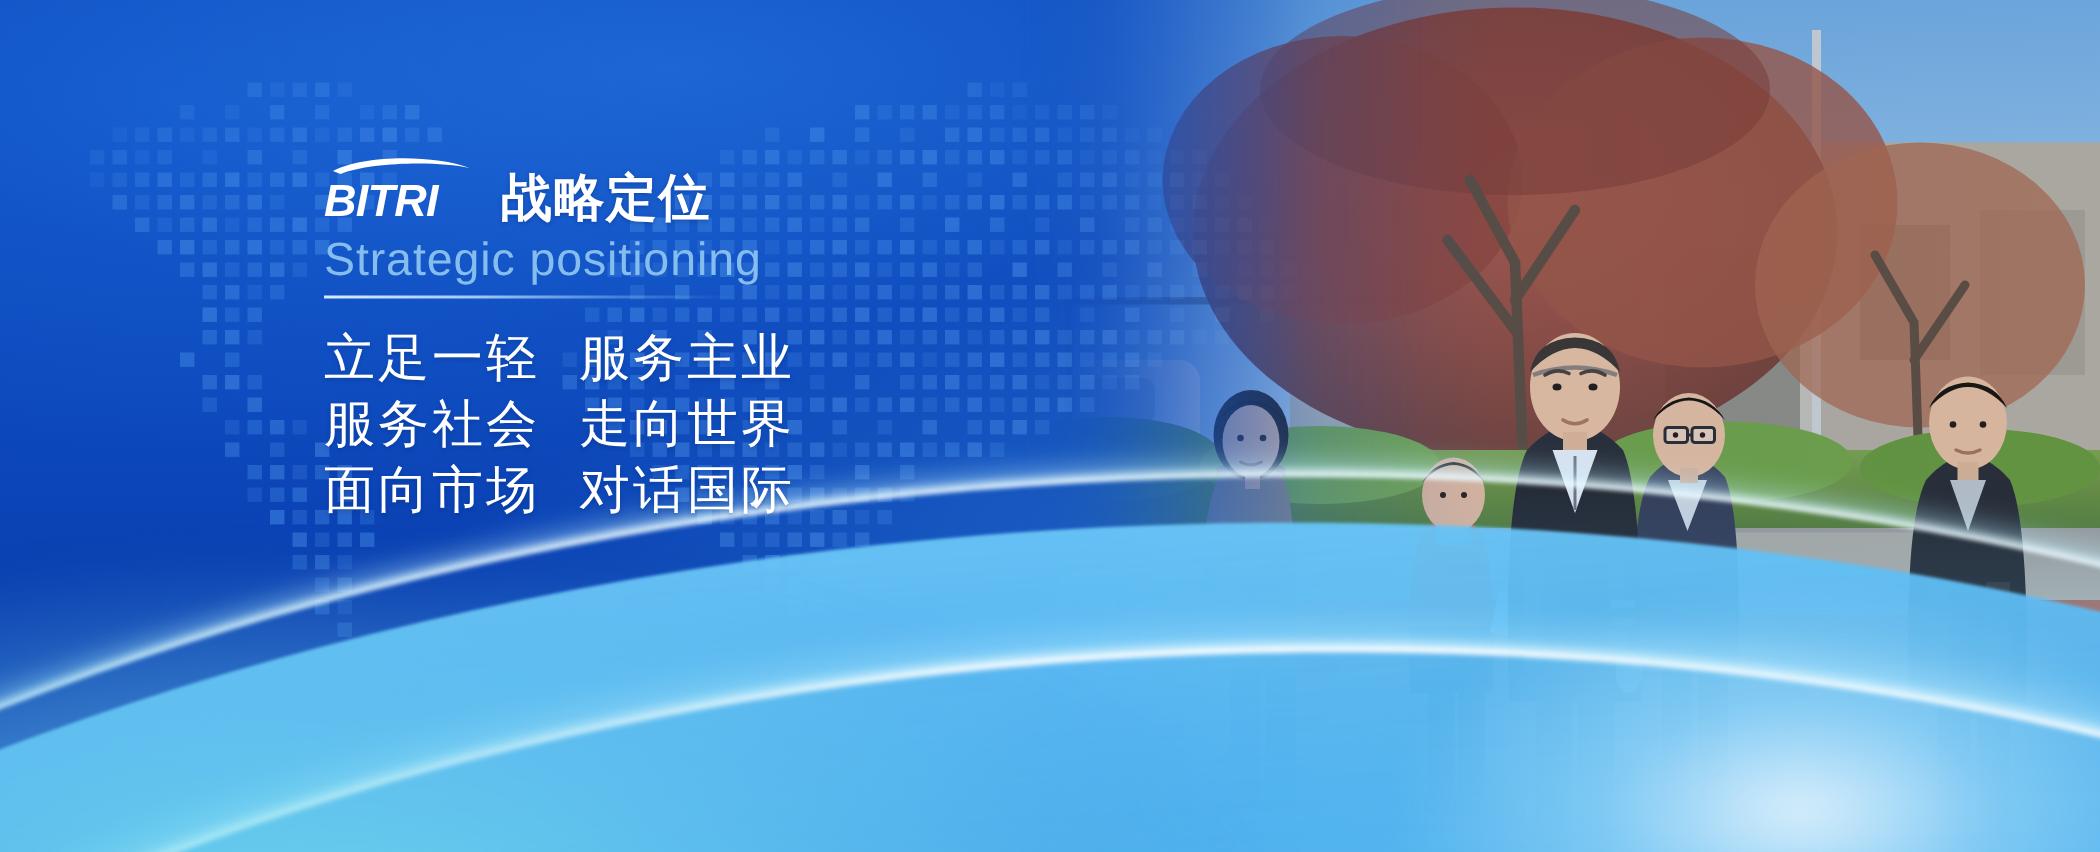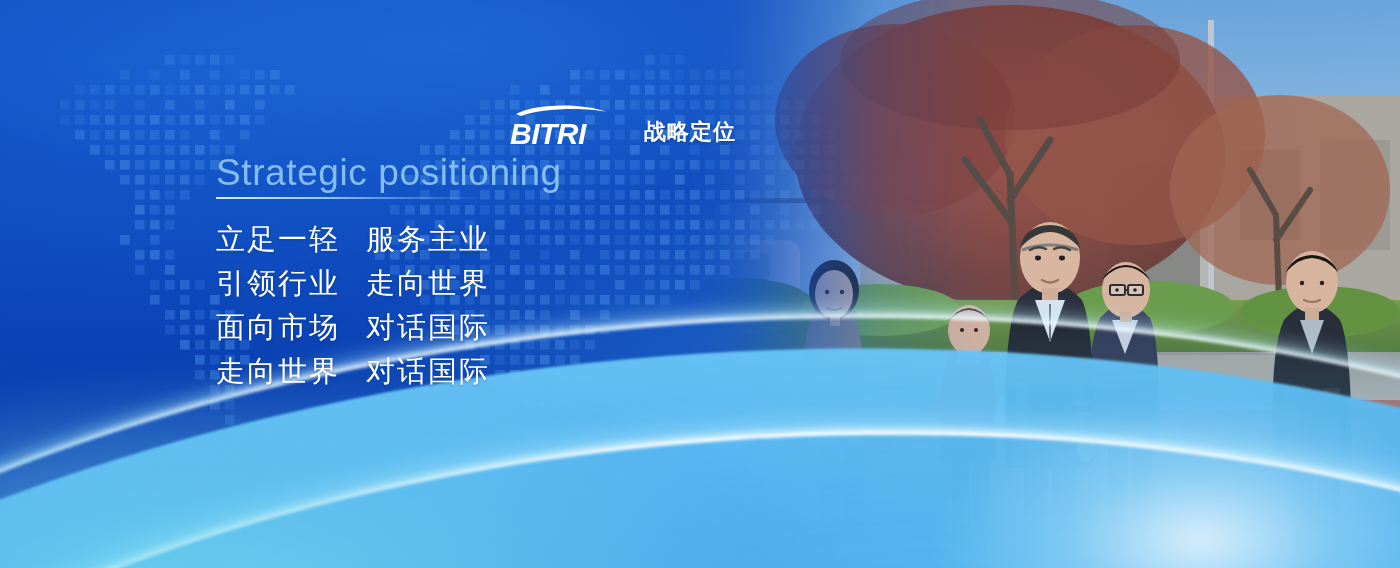--- a/index.html
+++ b/index.html
@@ -118,55 +118,55 @@
   }
   .photo-bottom-fade {
     position:absolute; left:0; right:0; bottom:0; height:240px;
     background: linear-gradient(180deg, rgba(120,200,245,0) 0%, rgba(118,198,244,.16) 34%, rgba(120,205,246,.5) 62%, rgba(138,218,240,.82) 84%, rgba(150,226,240,.93) 100%);
     pointer-events:none;
   }
 
   
   .content { position: absolute; left: 216px; top: 104px; width: 520px; }
 
-  .titlerow { display: flex; align-items: flex-end; gap: 30px; height: 46px; justify-content: flex-end; }
+  .titlerow { display: flex; align-items: flex-end; gap: 14px; height: 46px; }
 
   .logo { position: relative; width: 104px; height: 46px; }
   .logo svg { position:absolute; left:0; top:0; }
 
   .cn-title {
     color: #ffffff;
-    font-size: 22px;
+    font-size: 34px;
     font-weight: bold;
     letter-spacing: 1px;
     line-height: 36px;
     white-space: nowrap;
     text-shadow: 0 1px 3px rgba(2,30,90,.35);
   }
 
   .subtitle {
     margin-top: 6px;
     color: #85bdef;
-    font-size: 37px;
+    font-size: 31px;
     font-weight: normal;
     letter-spacing: .6px;
     line-height: 34px;
     white-space: nowrap;
   }
 
   .rule {
     margin-top: 7px;
     width: 272px; height: 2px;
     background: linear-gradient(90deg, rgba(226,243,255,.95) 0%, rgba(200,232,255,.78) 38%, rgba(160,210,250,.36) 72%, rgba(130,190,245,0) 100%);
   }
 
   .slogans { margin-top: 18px; }
   .slogan-line {
     color: #ffffff;
-    font-size: 29px;
+    font-size: 34px;
     line-height: 44px;
     letter-spacing: 2px;
     white-space: nowrap;
     text-shadow: 0 1px 3px rgba(4,36,100,.3);
   }
   .slogan-line .gap { display: inline-block; width: 26px; }
 </style>
 </head>
 <body>
 
@@ -955,24 +955,21 @@
     </div>
 
     <div class="subtitle">Strategic positioning</div>
     <div class="rule"></div>
 
     <div class="slogans">
       <div class="slogan-line">
         <span>立足一轻</span><span class="gap"></span><span>服务主业</span>
       </div>
       <div class="slogan-line">
-        <span>引领行业</span><span class="gap"></span><span>走向世界</span>
+        <span>服务社会</span><span class="gap"></span><span>走向世界</span>
       </div>
       <div class="slogan-line">
         <span>面向市场</span><span class="gap"></span><span>对话国际</span>
       </div>
-      <div class="slogan-line">
-        <span>走向世界</span><span class="gap"></span><span>对话国际</span>
-      </div>
     </div>
 
   </div>
 </div>
 
 </body></html>

